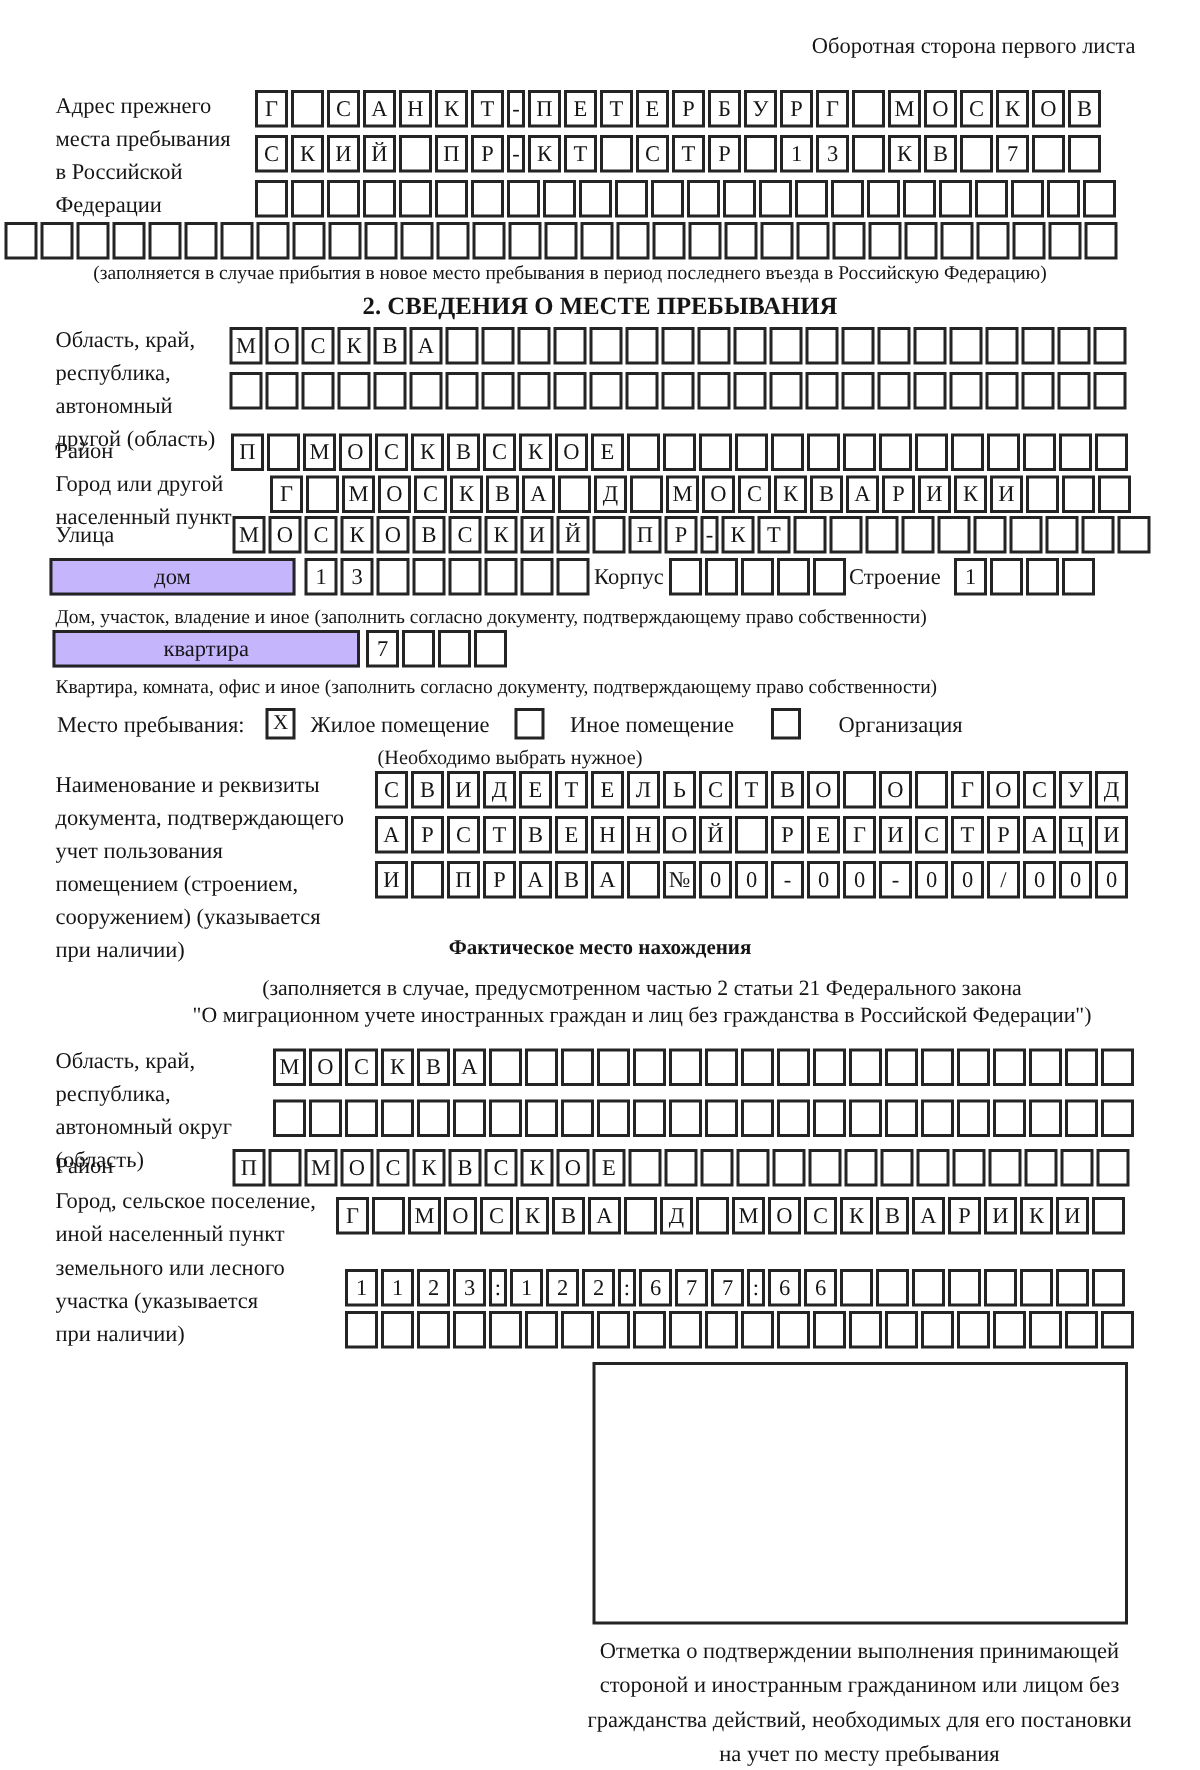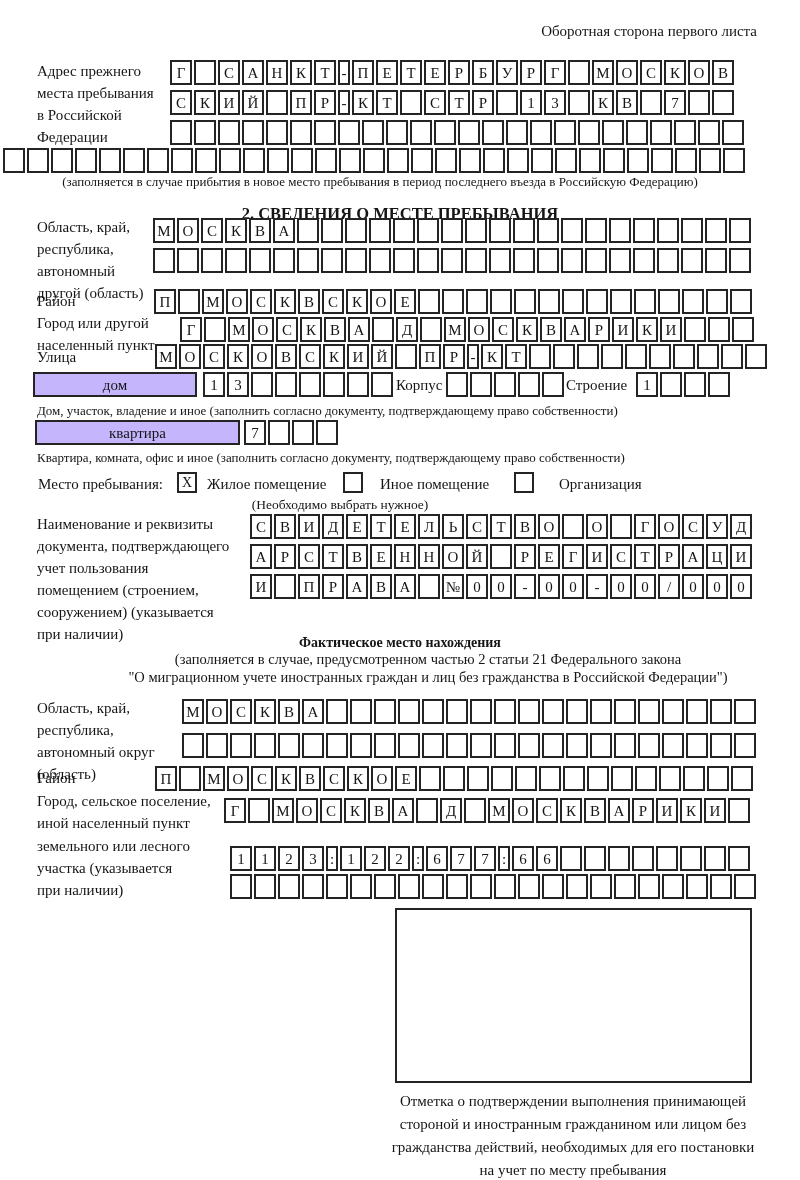--- a/index.html
+++ b/index.html
@@ -6,21 +6,21 @@
   body{
     width:800px;height:1180px;position:relative;background:#ffffff;
     font-family:"Liberation Serif","DejaVu Serif",serif;color:#151515;
     overflow:hidden;
   }
   .abs{position:absolute;}
   .lbl{font-size:15px;line-height:22px;}
   .cap{font-size:13px;line-height:16px;}
   .cap15{font-size:14.5px;line-height:17px;padding-left:28px;}
   .center{text-align:center;}
-  .bold{font-weight:bold;margin-top:10px;}
+  .bold{font-weight:bold;}
   .row{position:absolute;display:flex;align-items:flex-start;}
   .cell{
     flex:0 0 auto;box-sizing:content-box;width:18px;height:21px;
     border:2px solid #242424;margin-right:2px;background:#fff;
     text-align:center;font-size:15px;line-height:22px;
   }
   .cell.narrow{width:8px;}
   .wbox{
     position:absolute;box-sizing:content-box;border:2px solid #242424;
     text-align:center;font-size:15px;background:#c4b5fd;

